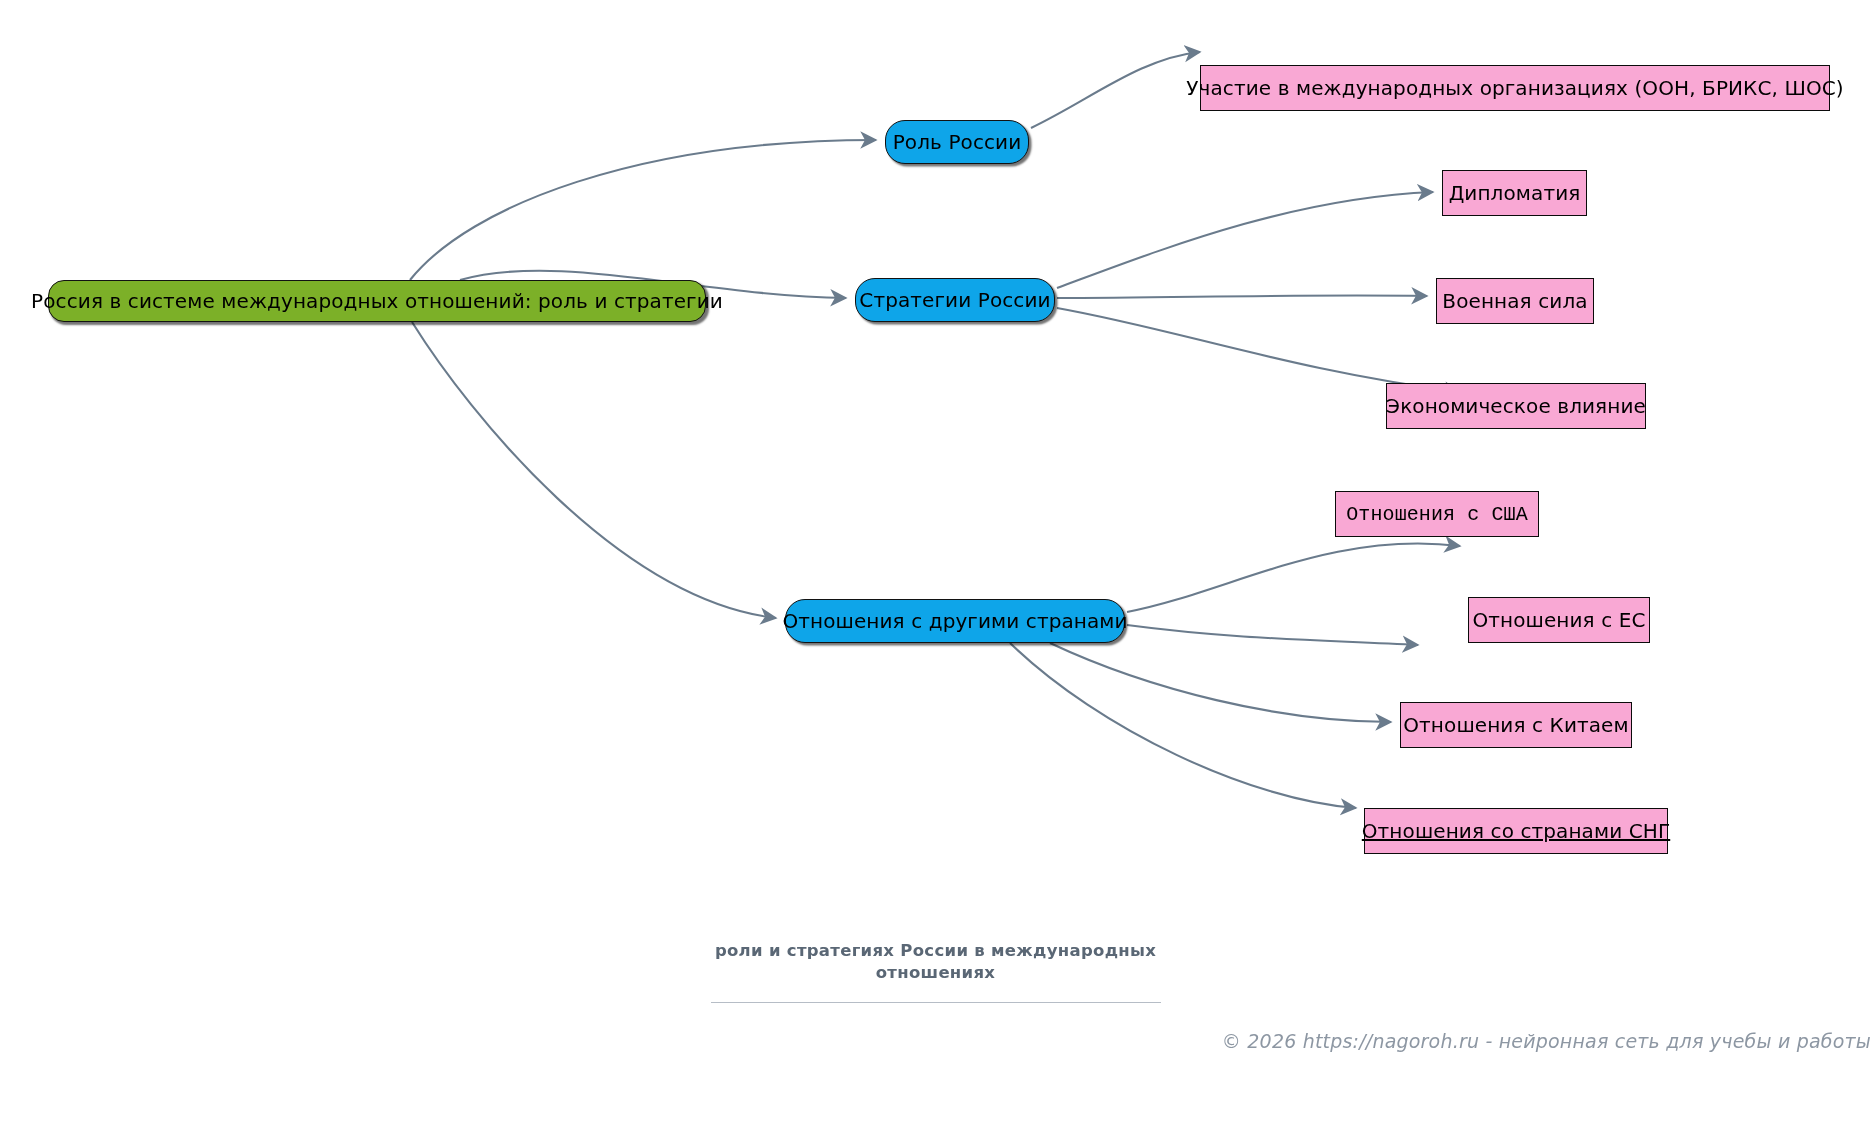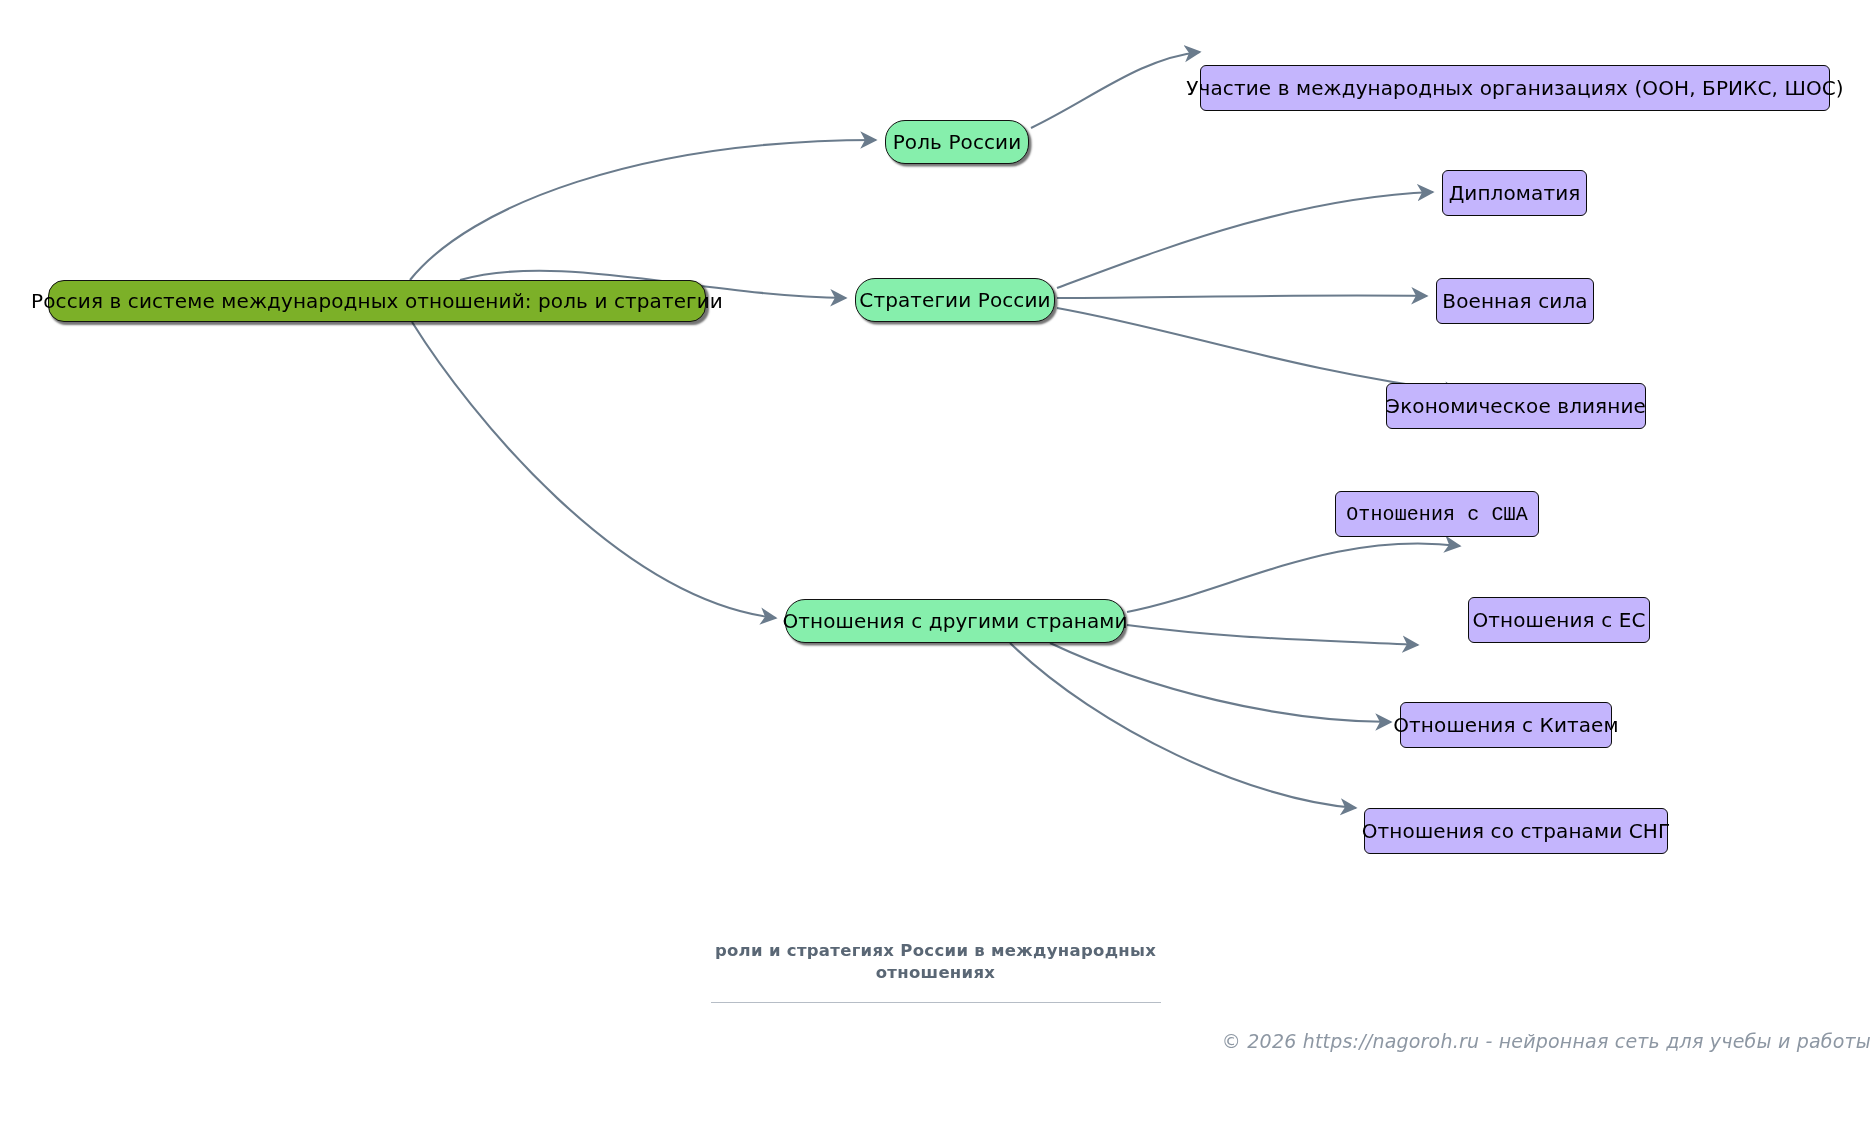--- a/index.html
+++ b/index.html
@@ -41,29 +41,29 @@
     color: #000000;
     letter-spacing: 0.1px;
   }
   .node-root {
     background: #7CB028;
     border: 1.6px solid #121212;
     border-radius: 16px;
     box-shadow: 2.5px 2.5px 2px rgba(0,0,0,0.55);
   }
   .node-branch {
-    background: #86efac;
+    background: #0ea5e9;
     border: 1.6px solid #121212;
     border-radius: 20px;
     box-shadow: 2.5px 2.5px 2px rgba(0,0,0,0.55);
   }
   .node-leaf {
-    background: #c4b5fd;
+    background: #f9a8d4;
     border: 1.7px solid #0b0b0b;
-    border-radius: 6px;
+    border-radius: 0;
   }
   .caption-block {
     position: absolute;
     left: 0;
     top: 940px;
     width: 1871px;
     text-align: center;
   }
   .caption-text {
     font-size: 16.5px;
@@ -152,25 +152,25 @@
   </div>
 
   <div class="node node-leaf" style="left:1335px; top:491px; width:204px; height:46px;font-family:Liberation Mono, monospace;">
     <span>Отношения с США</span>
   </div>
 
   <div class="node node-leaf" style="left:1427px; top:597px; width:182px; height:46px;margin-left:41px;">
     <span>Отношения с ЕС</span>
   </div>
 
-  <div class="node node-leaf" style="left:1400px; top:702px; width:212px; height:46px;">
+  <div class="node node-leaf" style="left:1400px; top:702px; width:232px; height:46px;">
     <span>Отношения с Китаем</span>
   </div>
 
-  <div class="node node-leaf" style="left:1364px; top:808px; width:304px; height:46px;">
+  <div class="node node-leaf" style="left:1364px; top:808px; width:304px; height:46px;text-decoration:underline;">
     <span>Отношения со странами СНГ</span>
   </div>
 
   <div class="caption-block">
     <div class="caption-text">роли и стратегиях России в международных</div>
     <div class="caption-text">отношениях</div>
     <div class="caption-rule"></div>
   </div>
 
   <div class="footer-text">© 2026 https://nagoroh.ru - нейронная сеть для учебы и работы</div>

